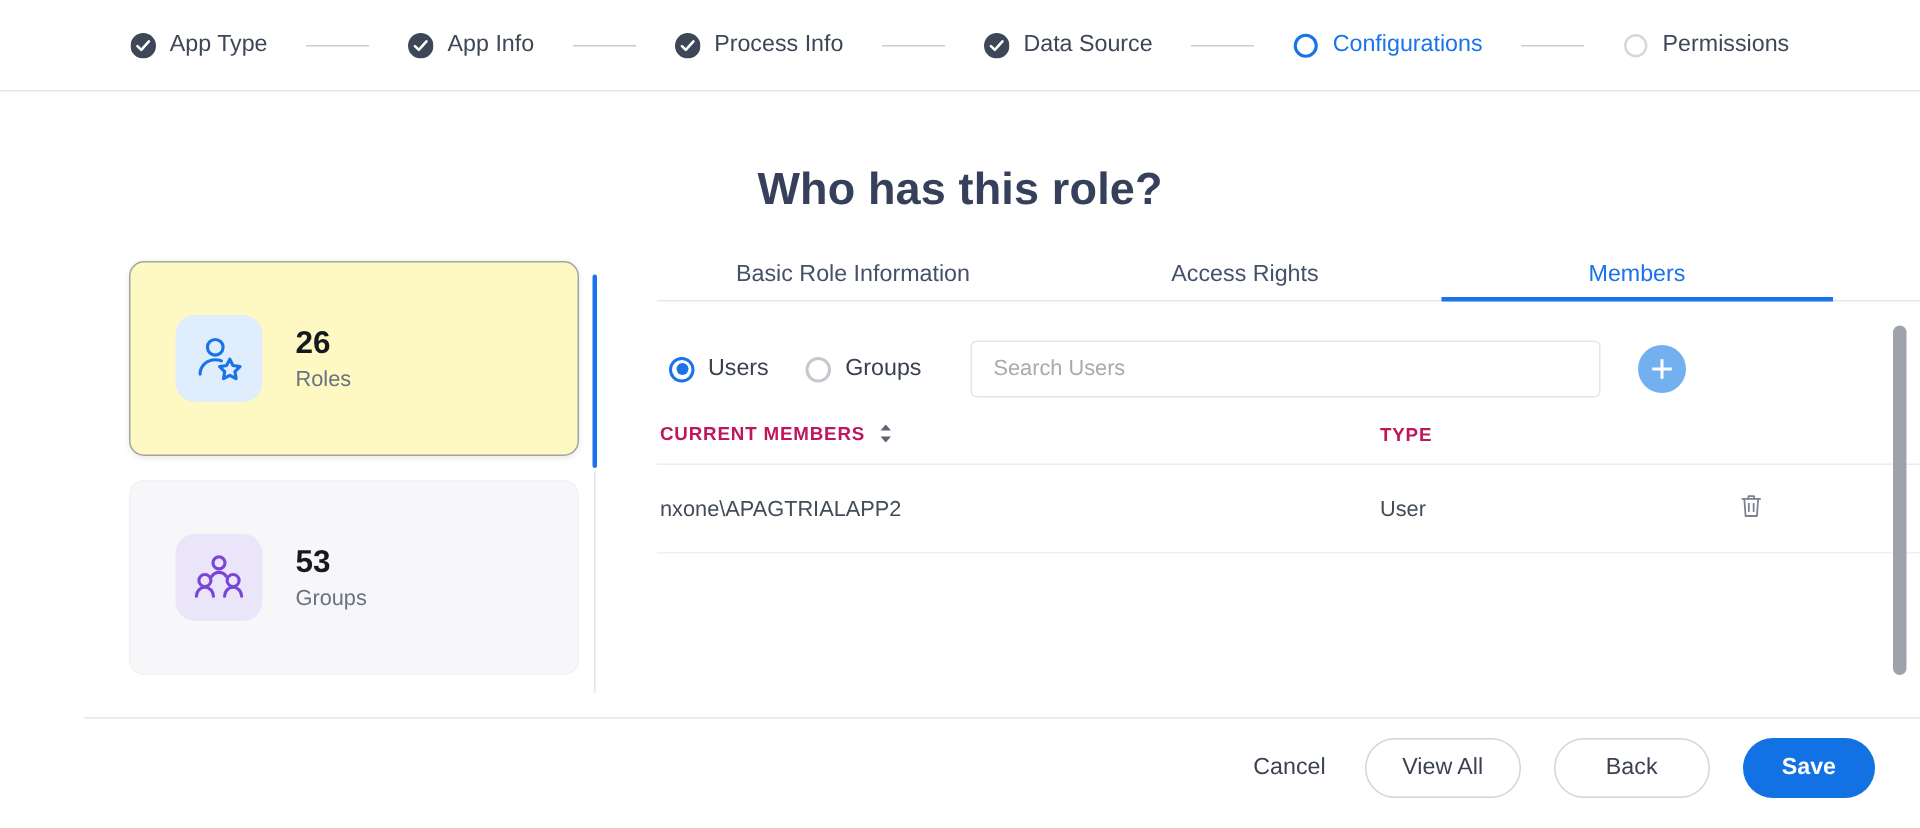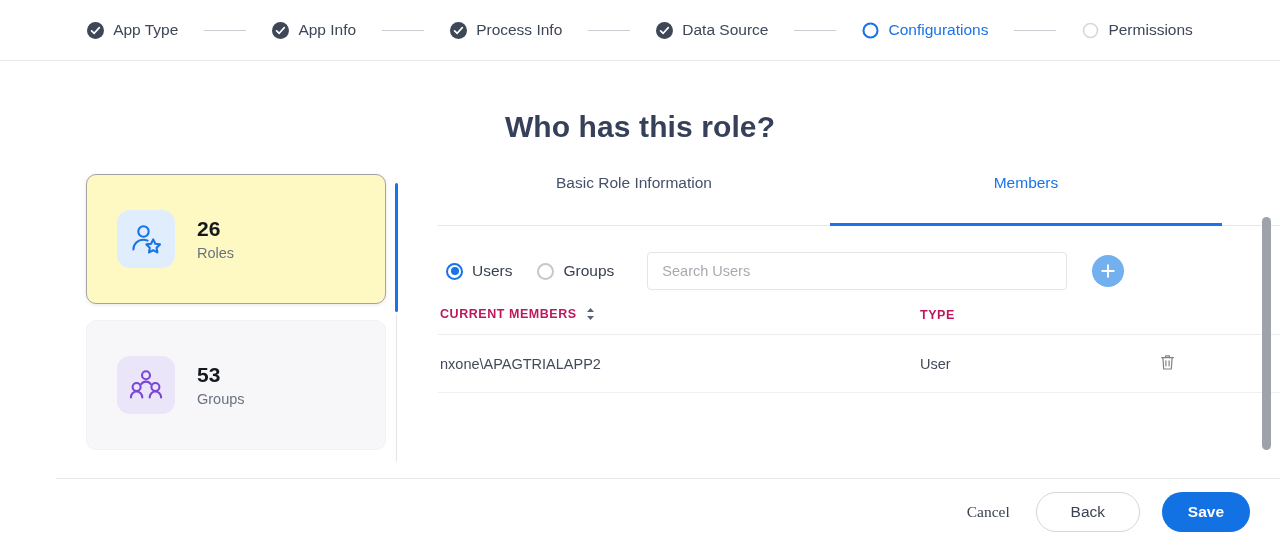--- a/index.html
+++ b/index.html
@@ -133,21 +133,21 @@
     padding-right: 0;
   }
   .tabs {
     display: flex;
     border-bottom: 1px solid #e6e7ea;
     padding-right: 58px;
   }
   .tab {
     flex: 1;
     text-align: center;
-    padding-bottom: 31px;
+    padding-bottom: 6px;
     font-size: 15.5px;
     color: #45506a;
     background: none;
     border: none;
     border-bottom: 3px solid transparent;
     font-family: "Liberation Sans", sans-serif;
     cursor: pointer;
     margin-bottom: -1px;
   }
   .tab.active { color: #1a73e8; border-bottom-color: #1a73e8; }
@@ -249,21 +249,21 @@
   .footer-divider {
     position: absolute; left: 56px; top: 0;
     width: 1224px; height: 1px; background: #e6e6e8;
   }
   .footer-actions {
     position: absolute; right: 30px; top: 14px;
     display: flex; align-items: center; gap: 22px;
   }
   .btn-link {
     background: none; border: none;
-    font-family: Liberation Serif, serif;
+    font-family: Liberation Sans, sans-serif;
     font-size: 15.5px; color: #3b4251; cursor: pointer;
     padding: 0 4px;
   }
   .btn-pill {
     font-family: "Liberation Sans", sans-serif;
     font-size: 15.5px;
     height: 40px; min-width: 104px;
     border-radius: 21px;
     border: 1px solid #d2d5da;
     background: #fff; color: #3b4251;
@@ -372,20 +372,21 @@
 
     <div class="pane-divider">
       <div class="seg-blue"></div>
       <div class="seg-grey"></div>
     </div>
 
     <div class="right-panel">
 
       <div class="tabs" id="tabs">
           <button class="tab">Basic Role Information</button>
+          <button class="tab">Access Rights</button>
           <button class="tab active">Members</button>
         </div>
 
       <div class="controls-row">
         <div class="radio-opt checked">
           <span class="radio-mark"></span>
           <span class="radio-text">Users</span>
         </div>
         <div class="radio-opt">
           <span class="radio-mark"></span>
@@ -430,16 +431,17 @@
       </div>
 
     </div>
   </div>
 </div>
 
 <div class="footer">
   <div class="footer-divider"></div>
   <div class="footer-actions">
     <button class="btn-link">Cancel</button>
+    <button class="btn-pill">View All</button>
     <button class="btn-pill">Back</button>
     <button class="btn-primary">Save</button>
   </div>
 </div>
 
 </body></html>

